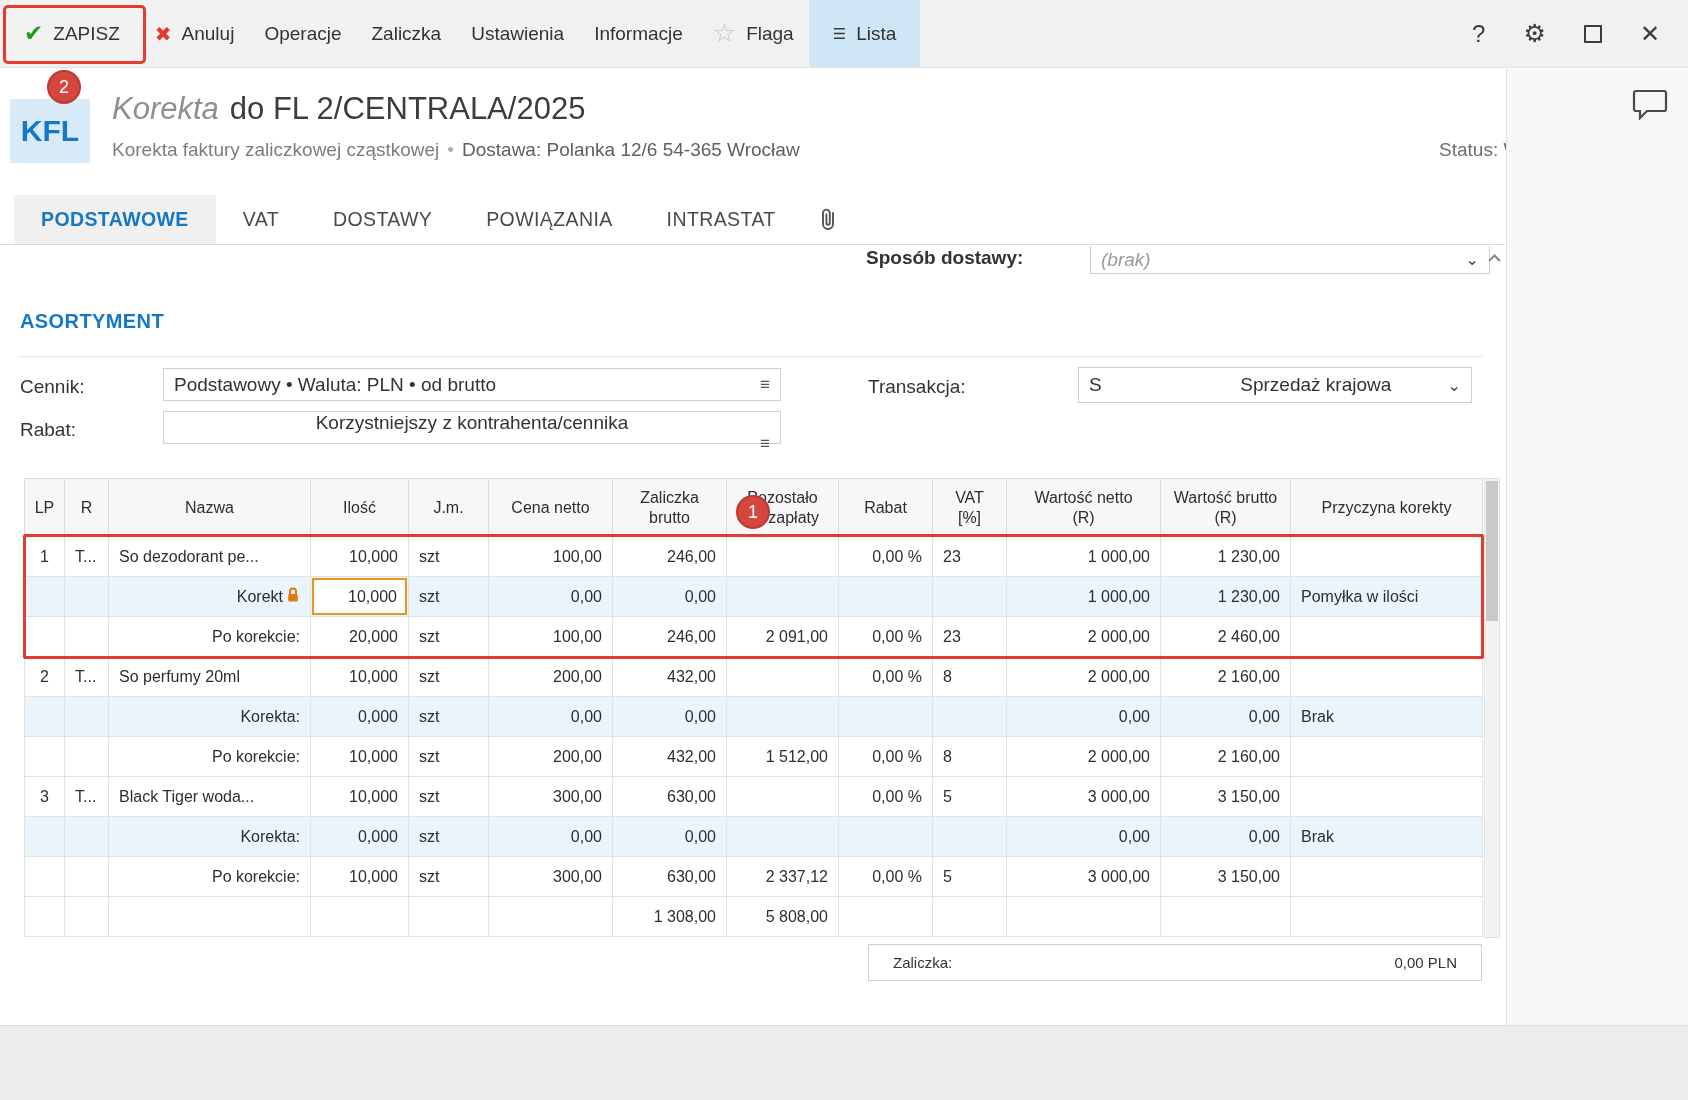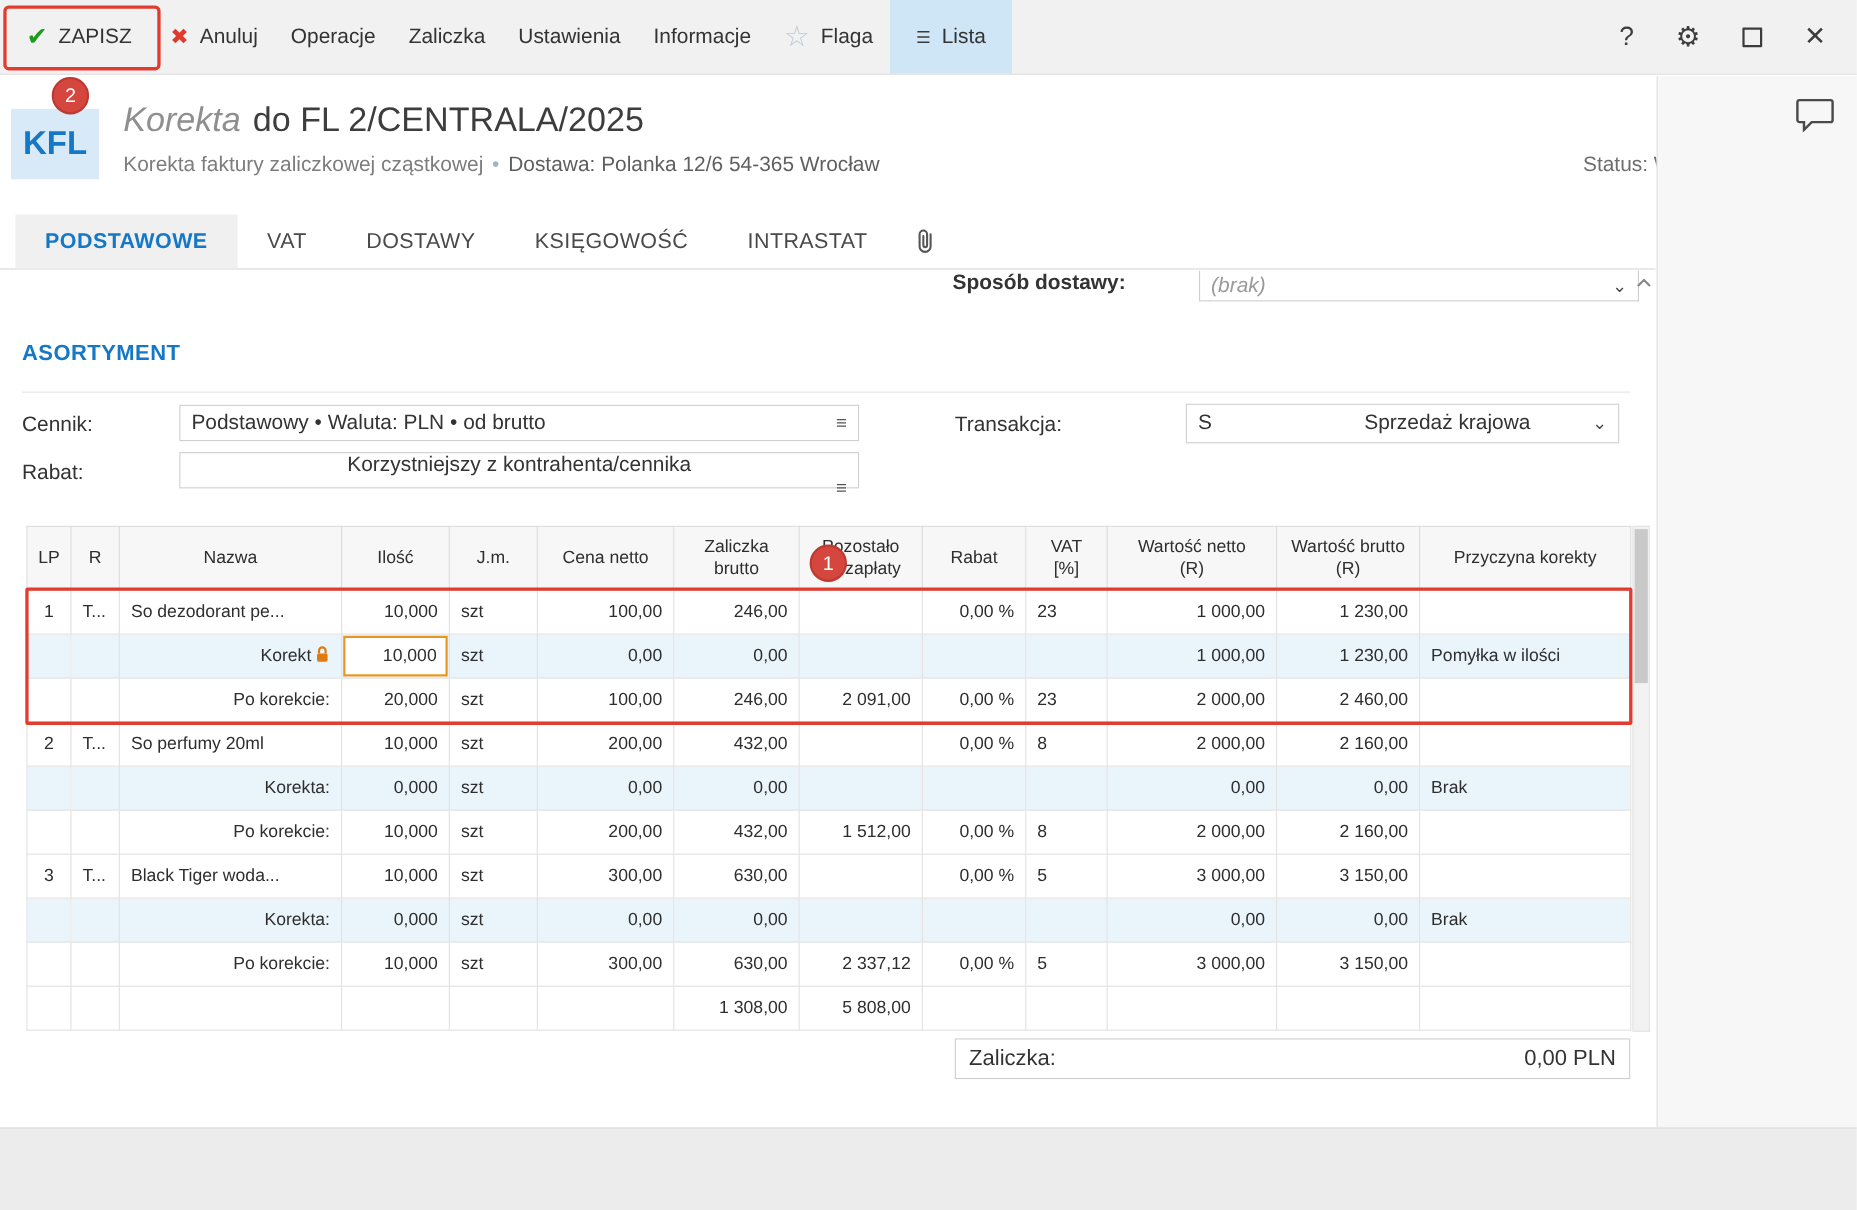--- a/index.html
+++ b/index.html
@@ -93,21 +93,21 @@
               align-items:center; justify-content:flex-end; padding-right:8px; }
   .name-lock { display:flex; align-items:center; justify-content:flex-end; gap:3px; }
 
   .tbl-scroll { position:absolute; left:1484px; top:478px; width:16px; height:460px;
                 background:#f2f2f2; border:1px solid #e3e3e3; }
   .tbl-thumb { position:absolute; left:1px; top:2px; width:12px; height:140px; background:#c9c9c9; }
 
   
   .zaliczka-box { position:absolute; left:868px; top:944px; width:614px; height:37px;
                   border:1px solid #cfcfcf; background:#fff; display:flex; align-items:center;
-                  padding:0 12px; font-size:20px; color:#333; }
+                  padding:0 24px; font-size:15px; color:#333; }
   .zaliczka-val { margin-left:auto; }
 
   
   .right-rail { position:absolute; left:1506px; top:69px; width:182px; height:956px;
                 background:#f7f7f7; border-left:1px solid #e2e2e2; }
   .bottom-strip { position:absolute; left:0; top:1025px; width:100%; height:75px;
                   background:#ececec; border-top:1px solid #dcdcdc; }
 </style>
 </head>
 <body>
@@ -166,21 +166,21 @@
   <div class="chat-icon">
     <svg width="36" height="32" viewBox="0 0 36 32">
         <path d="M4 3 h28 a2 2 0 0 1 2 2 v16 a2 2 0 0 1 -2 2 h-17 l-7 7 v-7 h-4 a2 2 0 0 1 -2 -2 v-16 a2 2 0 0 1 2 -2 z" fill="none" stroke="#4a4a4a" stroke-width="2.2"></path>
       </svg>
   </div>
 
   <div class="tabs">
     <div class="tab active">PODSTAWOWE</div>
     <div class="tab">VAT</div>
     <div class="tab">DOSTAWY</div>
-    <div class="tab">KSIĘGOWOŚĆ</div>
+    <div class="tab">POWIĄZANIA</div>
     <div class="tab">INTRASTAT</div>
     <div class="tab-clip">
       <svg width="22" height="26" viewBox="0 0 22 26">
           <path d="M16 6 L16 17 a5 5 0 0 1 -10 0 L6 6 a3.4 3.4 0 0 1 6.8 0 L12.8 16 a1.7 1.7 0 0 1 -3.4 0 L9.4 7.5" fill="none" stroke="#555" stroke-width="1.9" stroke-linecap="round"></path>
         </svg>
     </div>
   </div>
 
   <div class="delivery-label">Sposób dostawy:</div>
   <div class="delivery-field">

